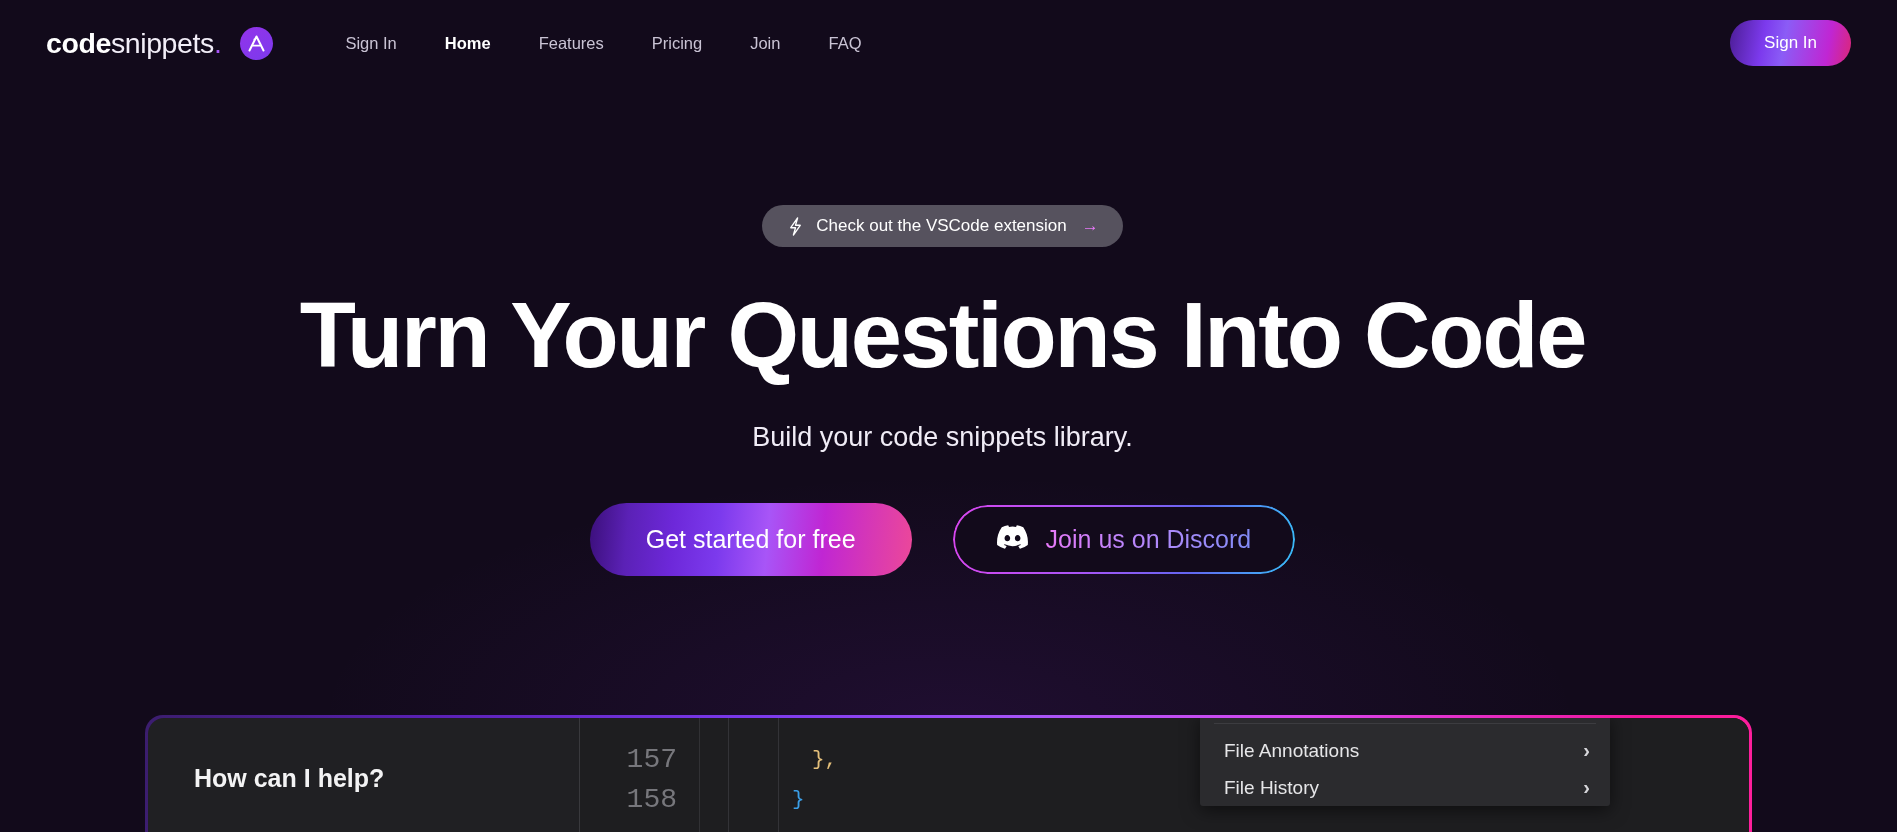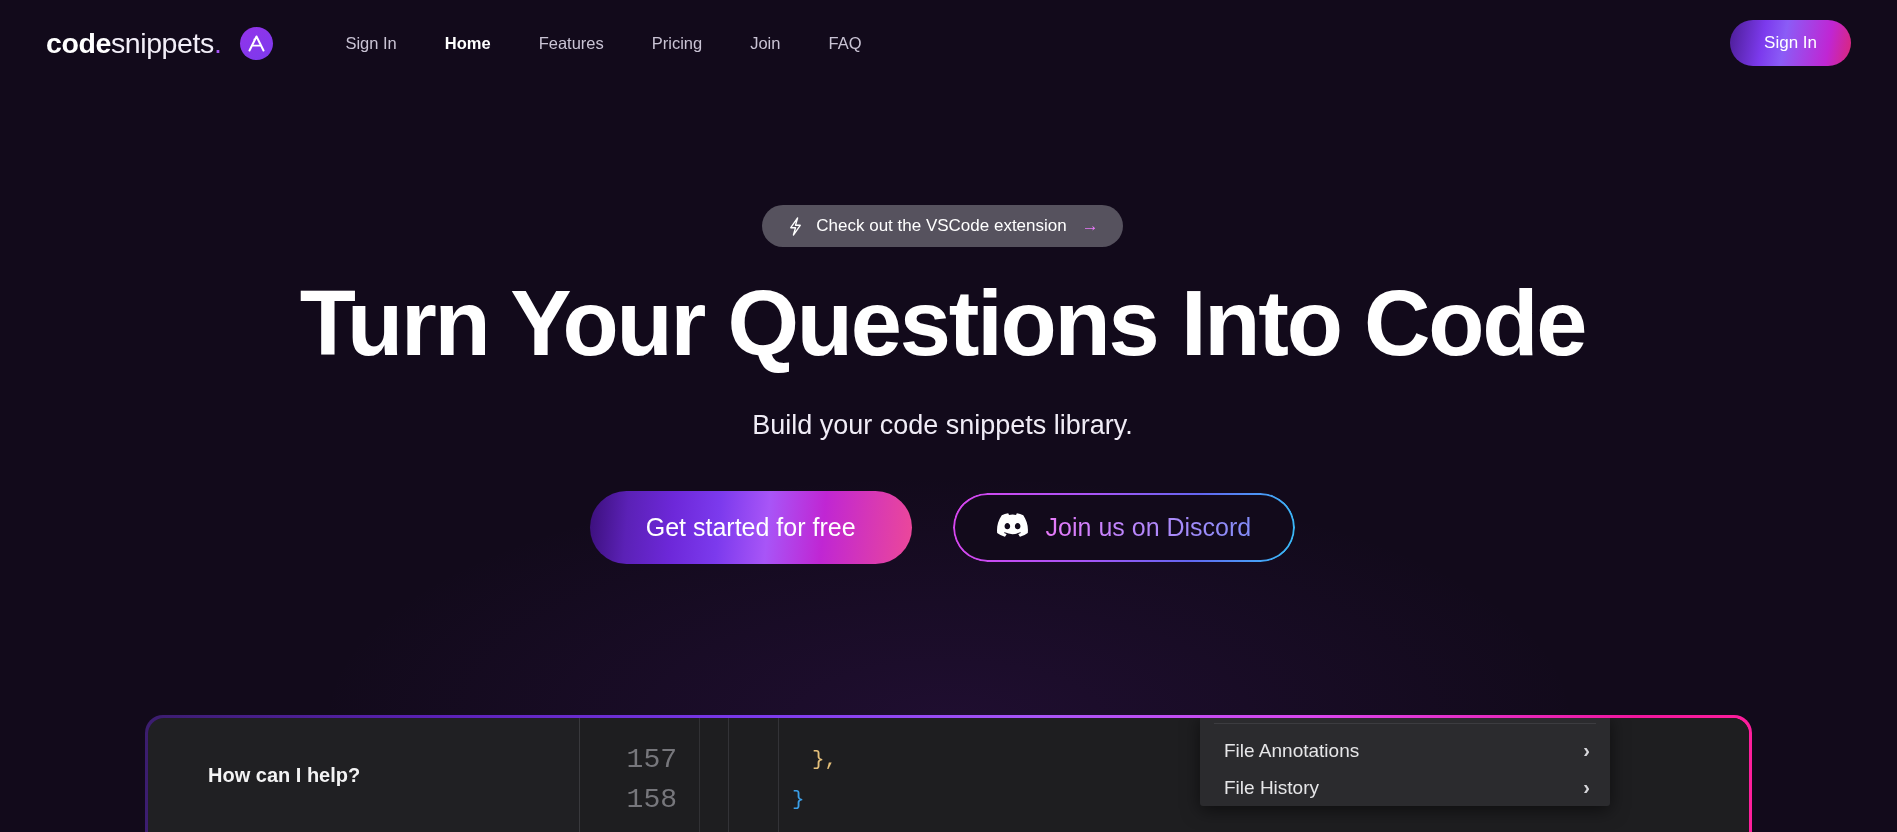--- a/index.html
+++ b/index.html
@@ -59,21 +59,21 @@
   .badge {
     display:inline-flex; align-items:center; gap:13px;
     background:#56525e; color:#fff;
     border-radius:999px; padding:11px 26px;
     font-size:17px; cursor:pointer; white-space:nowrap;
   }
   .badge .arrow { color:#e879f9; font-size:17px; margin-left:2px; letter-spacing:-2px; }
   .bolt { display:inline-block; width:15px; height:19px; }
 
   .headline {
-    margin-top:30px;
+    margin-top:42px;
     font-size:92px; line-height:1.02; font-weight:bold;
     color:#ffffff; letter-spacing:-2.2px; white-space:nowrap;
   }
   .sub {
     margin-top:34px; font-size:27px; line-height:1.55;
     color:#f0ecf6; font-weight:400;
   }
   .sub div + div { margin-top:7px;margin-left:32px; }
 
   .cta-row {
@@ -115,21 +115,21 @@
   .editor {
     position:relative; width:100%; height:100%;
     background:#202023; border-radius:16px 16px 0 0; overflow:hidden;
     display:flex;
   }
   .chat-pane {
     width:432px; flex:0 0 432px;
     border-right:1px solid #39393d;
     padding:46px 0 0 46px;
   }
-  .chat-pane .q { color:#f3f3f4; font-size:20px; font-weight:bold;margin-left:14px; }
+  .chat-pane .q { color:#f3f3f4; font-size:25px; font-weight:bold; }
   .code-pane { flex:1; position:relative; background:#1e1e20; display:flex; }
   .gutter {
     width:120px; flex:0 0 120px;
     padding-top:22px; text-align:right; padding-right:22px;
     border-right:1px solid #313134;
   }
   .gutter div { color:#77777c; font-size:28px; line-height:40px; font-family:"Liberation Mono", monospace; }
   .code-body { flex:1; position:relative; padding-top:22px; }
   .code-line { height:40px; line-height:40px; font-family:"Liberation Mono", monospace; font-size:21px; }
   .code-line.l1 { padding-left:112px; }

